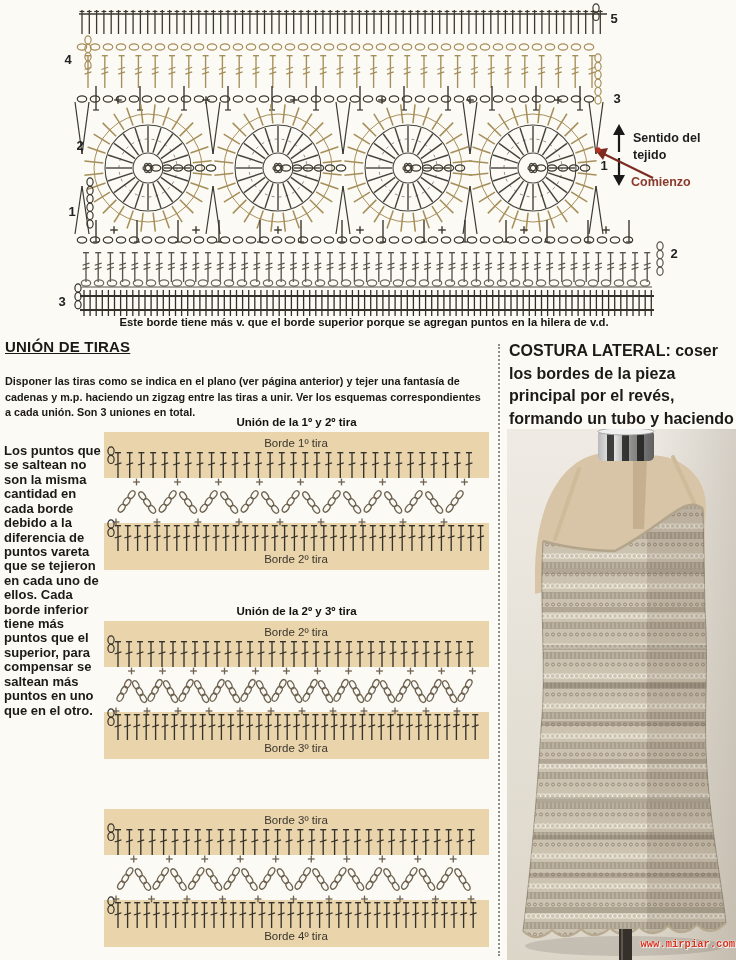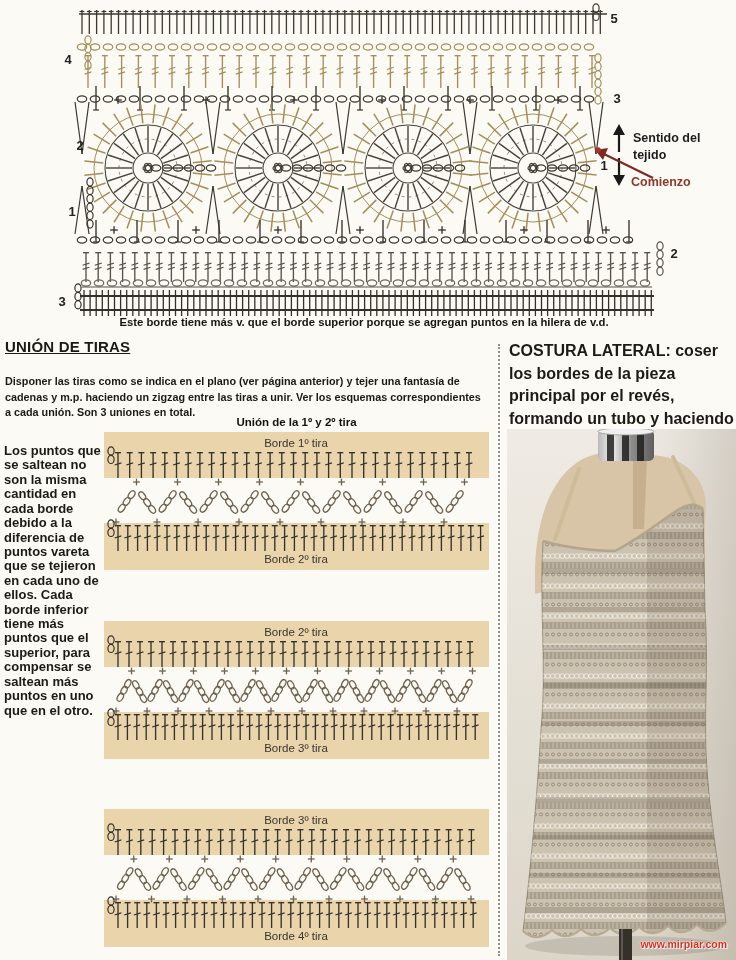--- a/index.html
+++ b/index.html
@@ -7,22 +7,22 @@
         font-family:"Liberation Sans",sans-serif;color:#1c1a16;}
   .abs{position:absolute;}
   svg text{font-family:"Liberation Sans",sans-serif;}
   #union-heading{left:5px;top:328px;font-size:15px;font-weight:800;letter-spacing:.2px;text-decoration:underline;}
   #union-intro{left:5px;top:362px;width:484px;font-size:10.8px;font-weight:600;line-height:1.45;margin-top:12px;}
   #side-note{left:4px;top:444px;width:101px;font-size:13px;font-weight:600;line-height:1.11;}
   .union-title{left:104px;width:385px;text-align:center;font-size:11.5px;font-weight:700;color:#14120e;}
   #divider{left:498px;top:344px;height:612px;width:0;border-left:2px dotted #8d8d8d;}
   #seam{left:509px;top:324px;width:225px;font-size:16px;font-weight:600;line-height:1.42;}
   #seam b{font-weight:800;}
-  #watermark{right:9px;top:938px;font-size:10.5px;font-weight:700;color:#d5311c;
-             text-shadow:0 0 2px #fff,0 0 1px #fff,1px 1px 1px #fff;}
+  #watermark{right:1px;top:938px;font-size:10.5px;font-weight:700;color:#d5311c;
+             text-shadow:0 0 2px #fff,0 0 1px #fff,1px 1px 1px #fff;font-family:Liberation Mono, monospace;}
 </style>
 </head>
 <body>
 
 <div id="page">
 
   <svg class="abs" style="left:0;top:0" width="736" height="338" viewBox="0 0 736 338">
 
     <g>
         <line x1="82" y1="10" x2="82" y2="34" stroke="#3b382f" stroke-width="1.3"></line>
@@ -1526,20 +1526,21 @@
         <line x1="373.60000000000025" y1="93.7" x2="379.60000000000025" y2="93.7" stroke="#35322a" stroke-width="1.35"></line>
         <line x1="373.2000000000003" y1="106" x2="380.0000000000002" y2="103.92" stroke="#35322a" stroke-width="1.2"></line>
       </g>
     <g>
         <ellipse cx="7" cy="92" rx="3.1" ry="4.1" fill="none" stroke="#35322a" stroke-width="1.2"></ellipse>
         <ellipse cx="7" cy="100.4" rx="3.1" ry="4.1" fill="none" stroke="#35322a" stroke-width="1.2"></ellipse>
       </g>
     <text x="192" y="131" font-size="11.5" fill="#3a362c" text-anchor="middle">Borde 2º tira</text>
   </svg>
 
+  <div class="abs union-title" style="top:605px">Unión de la 2º y 3º tira</div>
   <svg class="abs" style="left:104px;top:621px" width="385" height="138" viewBox="0 0 385 138">
     <rect x="0" y="0" width="385" height="46" fill="#e9d4ac"></rect>
     <rect x="0" y="91" width="385" height="47" fill="#e9d4ac"></rect>
     <text x="192" y="15" font-size="11.5" fill="#3a362c" text-anchor="middle">Borde 2º tira</text>
     <g>
         <line x1="14" y1="20" x2="14" y2="46" stroke="#35322a" stroke-width="1.35"></line>
         <line x1="11" y1="20.7" x2="17" y2="20.7" stroke="#35322a" stroke-width="1.35"></line>
         <line x1="10.6" y1="33" x2="17.4" y2="30.92" stroke="#35322a" stroke-width="1.2"></line>
         <line x1="25" y1="20" x2="25" y2="46" stroke="#35322a" stroke-width="1.35"></line>
         <line x1="22" y1="20.7" x2="28" y2="20.7" stroke="#35322a" stroke-width="1.35"></line>

